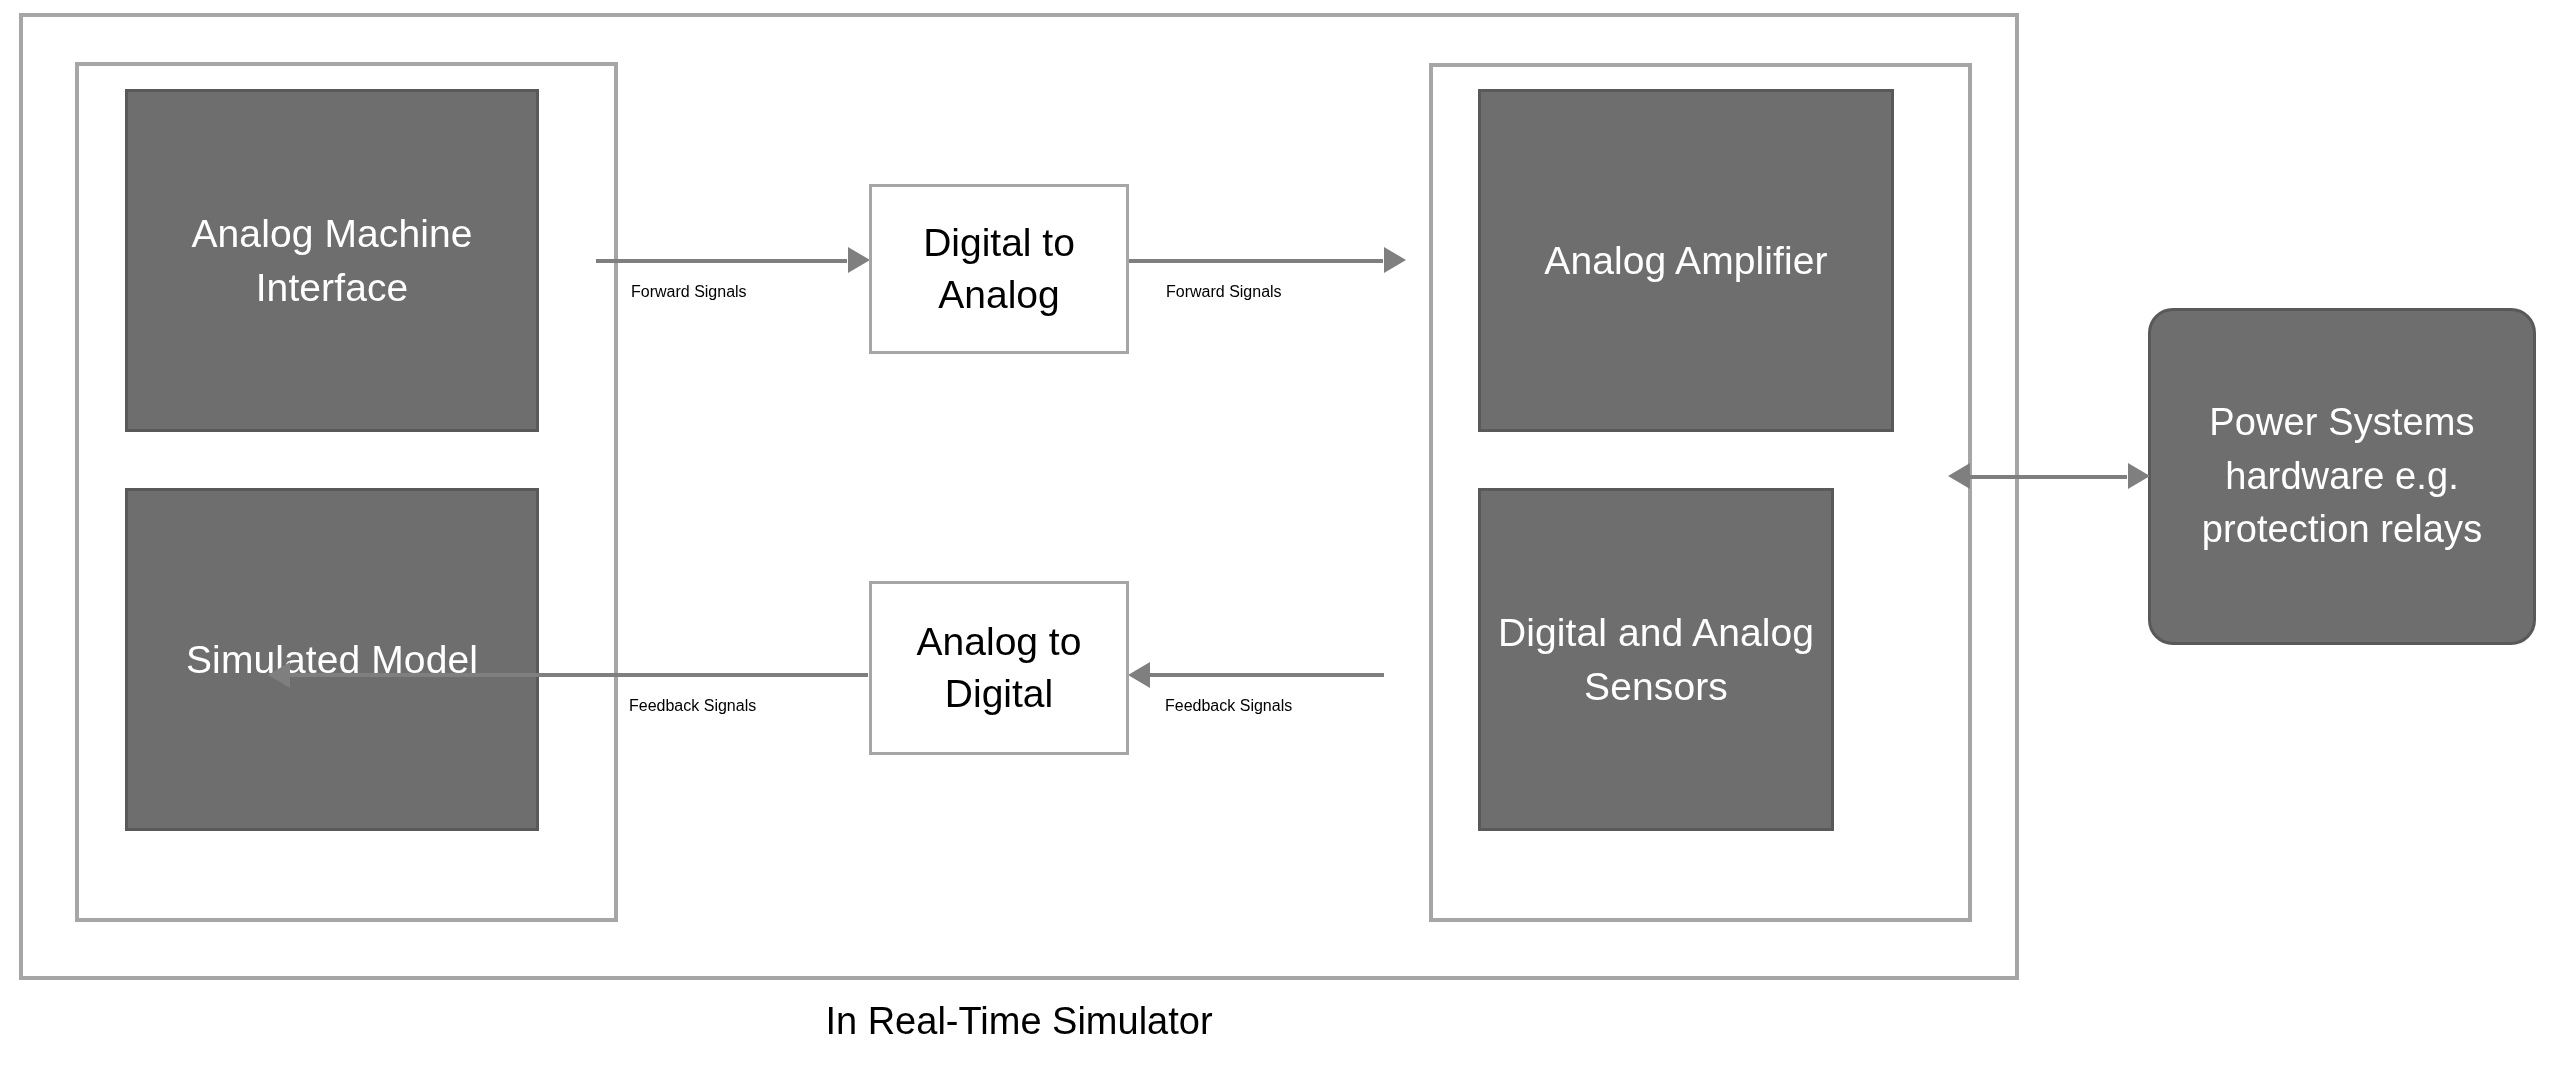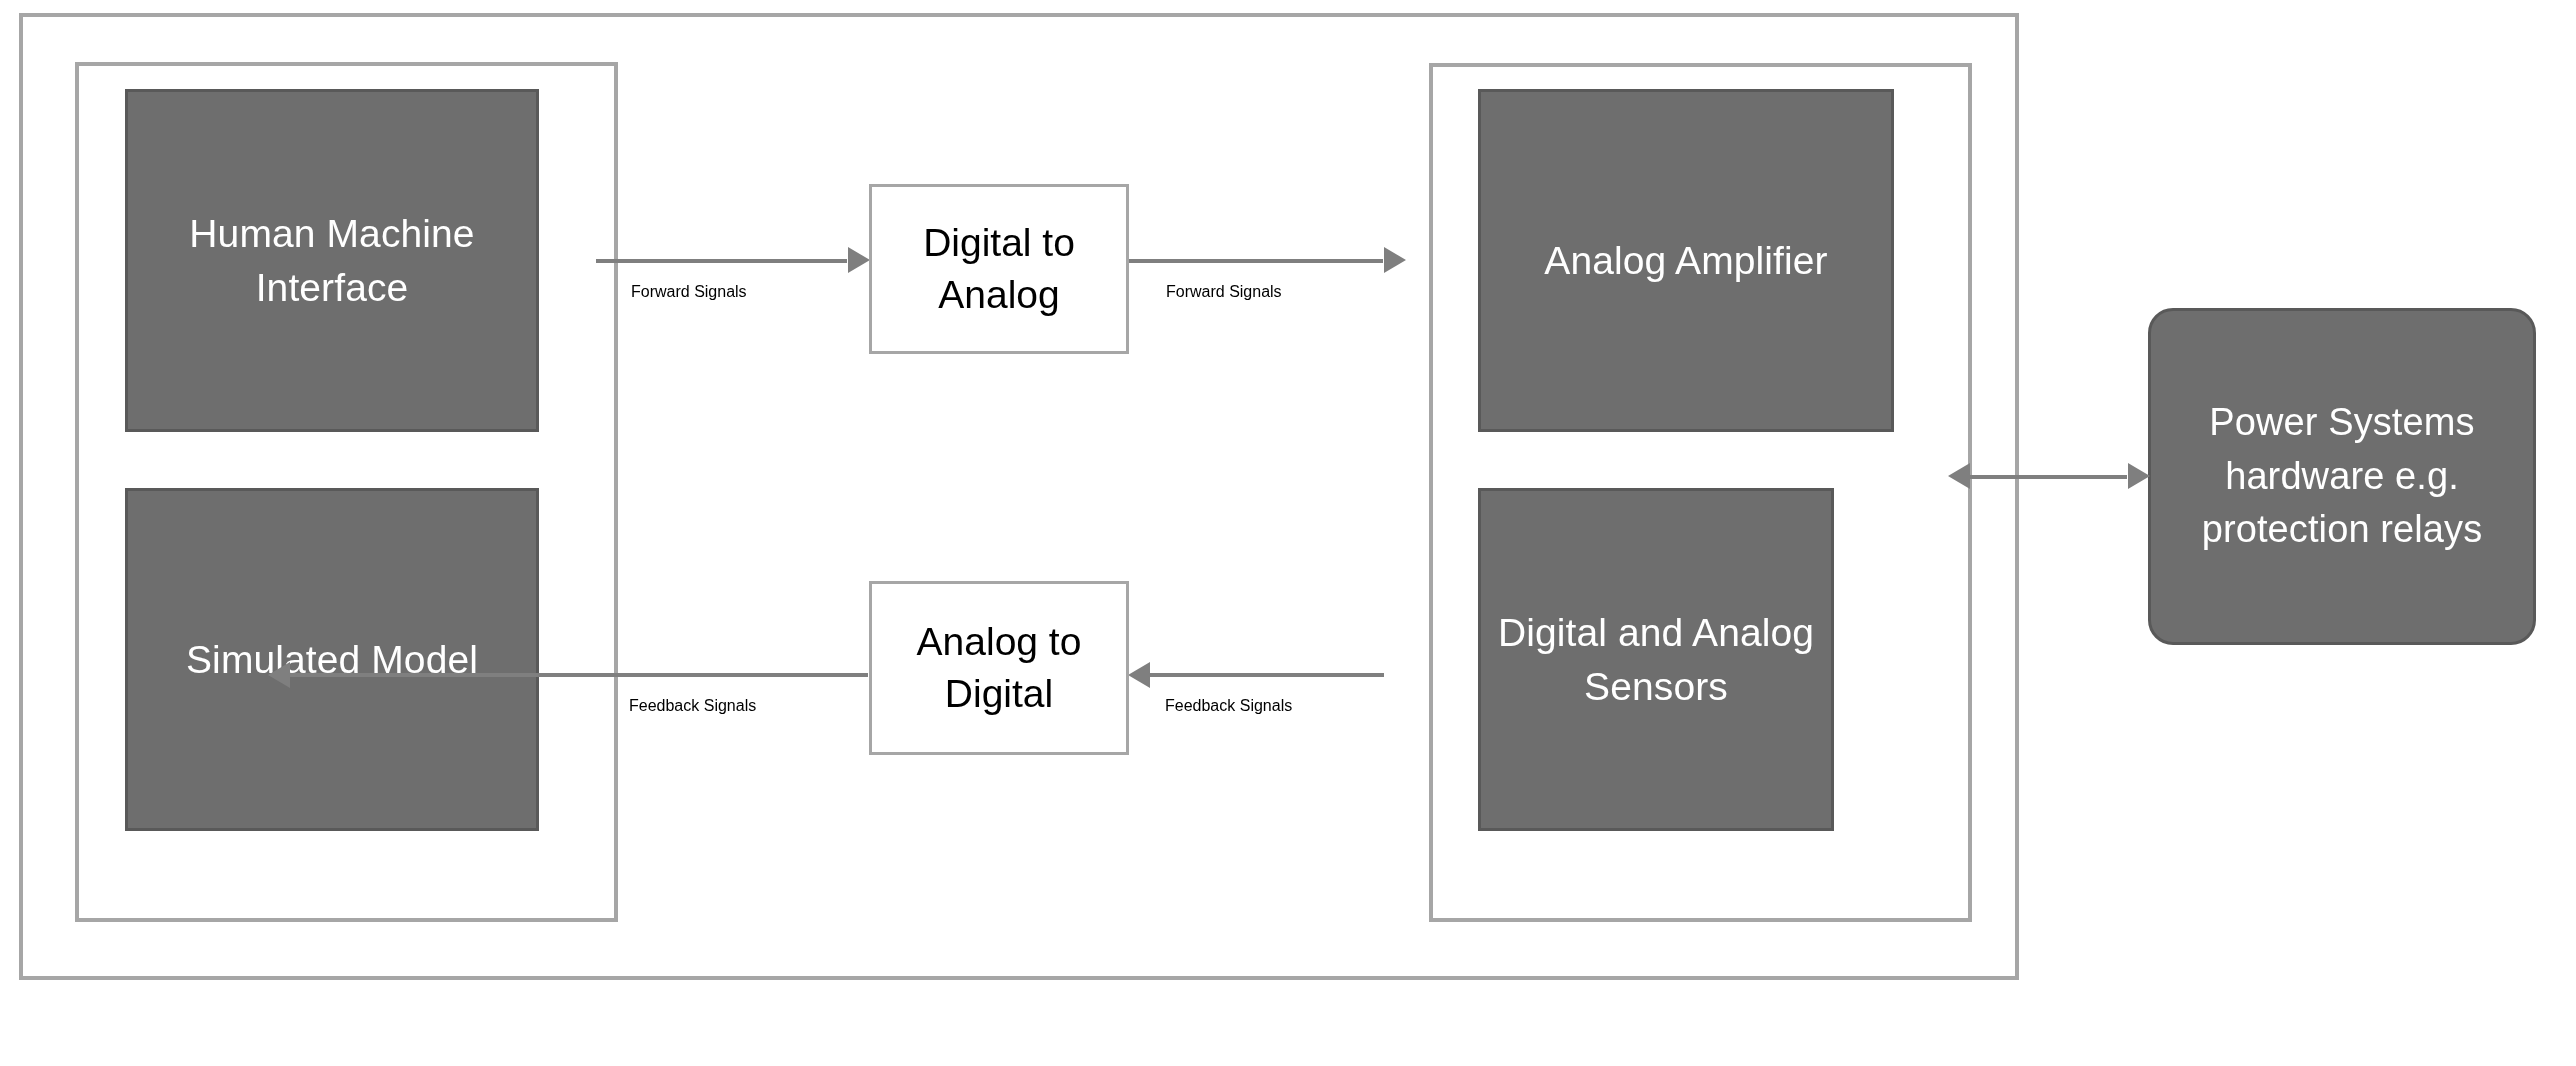--- a/index.html
+++ b/index.html
@@ -142,21 +142,21 @@
 <div id="canvas">
 
   <div class="outer-container">
 
     <div class="inner-panel panel-left"></div>
 
     <div class="inner-panel panel-right"></div>
 
   </div>
 
-  <div class="block block-hmi">Human Machine Interface</div>
+  <div class="block block-hmi">Analog Machine Interface</div>
 
   <div class="block block-sim">Simulated Model</div>
 
   <div class="block block-amp">Analog Amplifier</div>
 
   <div class="block block-sensors">Digital and Analog Sensors</div>
 
   <div class="block block-power">Power Systems hardware e.g. protection relays</div>
 
   <div class="conv-box conv-dac">Digital to Analog</div>
@@ -176,15 +176,16 @@
   <div class="signal-label lbl-fbk1">Feedback Signals</div>
 
   <div class="conn conn-fbk2"></div>
   <div class="arrow-head arrow-left ah-fbk2"></div>
   <div class="signal-label lbl-fbk2">Feedback Signals</div>
 
   <div class="conn conn-bidi"></div>
   <div class="arrow-head arrow-left ah-bidi-l"></div>
   <div class="arrow-head arrow-right ah-bidi-r"></div>
 
+  <div class="caption">In Real-Time Simulator</div>
 
 </div>
 
 
 </body></html>

